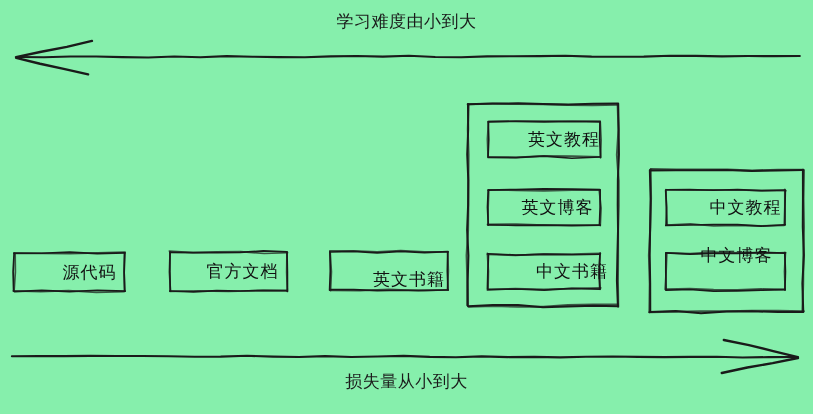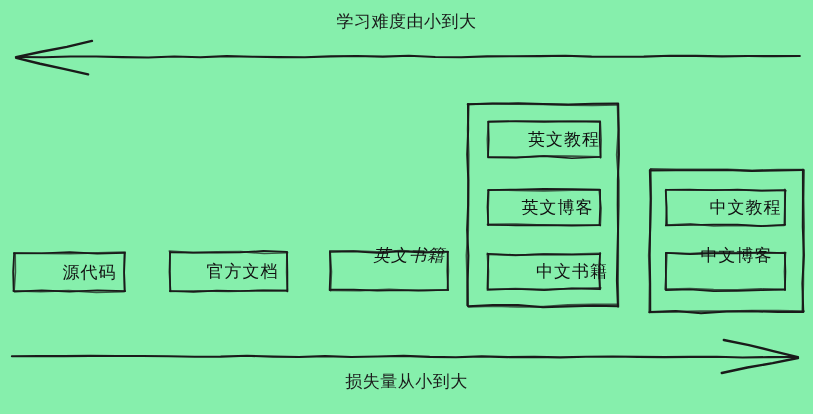--- a/index.html
+++ b/index.html
@@ -175,17 +175,17 @@
       <div class="node-label" style="left: 488px; top: 254px; width: 128px; height: 35px;">中文书籍</div>
       <div class="hit" style="left: 488px; top: 254px; width: 112px; height: 35px;"></div>
       <div class="node-label" style="left: 666px; top: 190px; width: 119px; height: 35px;">中文教程</div>
       <div class="hit" style="left: 666px; top: 190px; width: 119px; height: 35px;"></div>
       <div class="node-label" style="left: 666px; top: 237px; width: 101px; height: 37px;">中文博客</div>
       <div class="hit" style="left: 666px; top: 253px; width: 119px; height: 37px;"></div>
       <div class="node-label" style="left: 14px; top: 253px; width: 111px; height: 38px;">源代码</div>
       <div class="hit" style="left: 14px; top: 253px; width: 111px; height: 38px;"></div>
       <div class="node-label" style="left: 164px; top: 252px; width: 117px; height: 39px;">官方文档</div>
       <div class="hit" style="left: 170px; top: 252px; width: 117px; height: 39px;"></div>
-      <div class="node-label" style="left: 330px; top: 236px; width: 118px; height: 38px; font-style: italic;">英文书籍</div>
+      <div class="node-label" style="left: 330px; top: 260px; width: 118px; height: 38px;">英文书籍</div>
       <div class="hit" style="left: 330px; top: 252px; width: 118px; height: 38px;"></div>
     </div>
 
 </div>
 
 </body></html>

